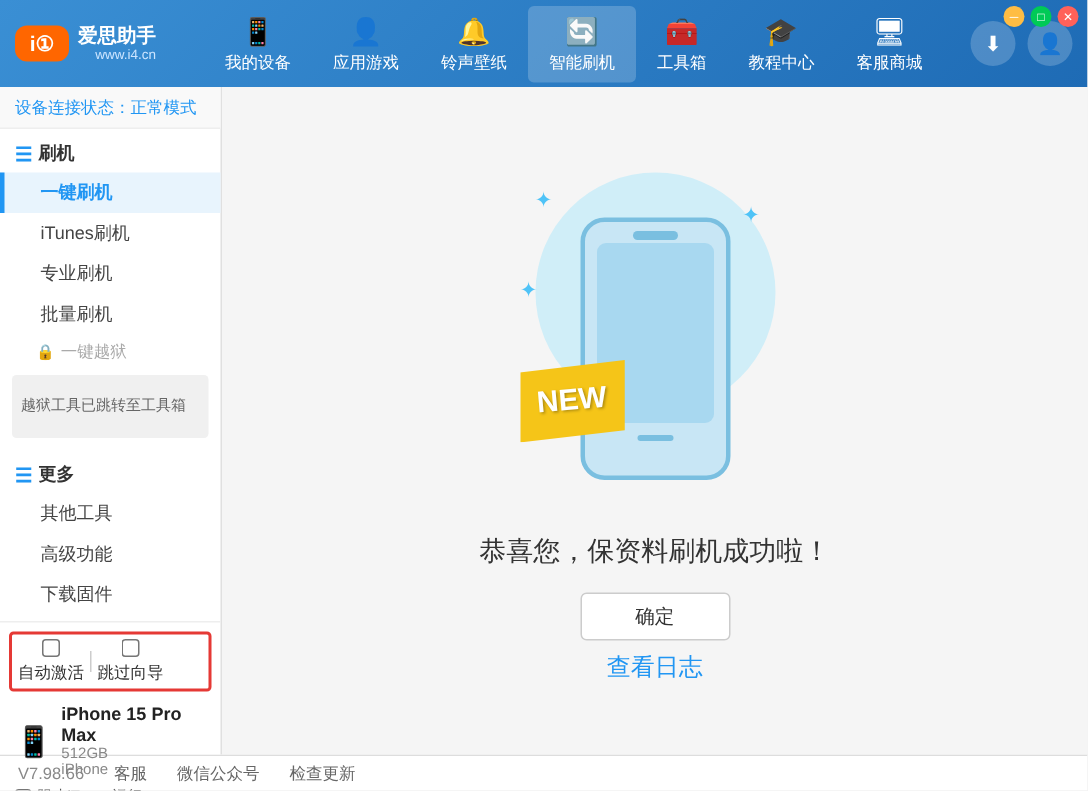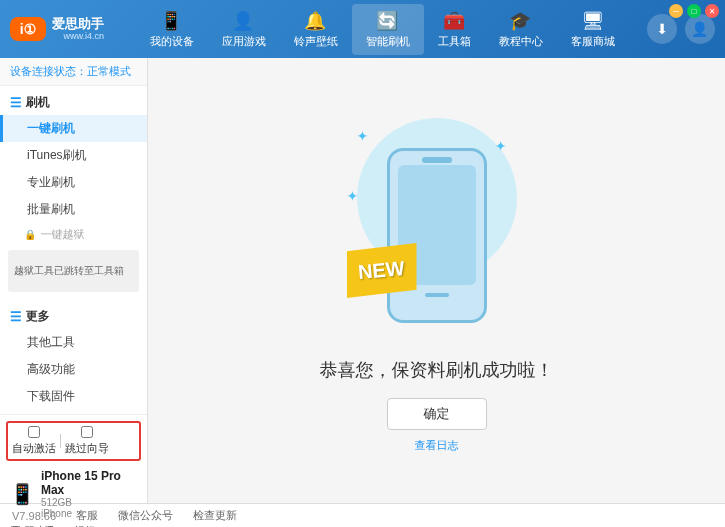--- a/index.html
+++ b/index.html
@@ -355,21 +355,21 @@
       background: white;
       border: 1px solid #ccc;
       border-radius: 4px;
       cursor: pointer;
       font-size: 13px;
       color: #333;
       margin-bottom: 8px;
     }
 
     .log-link {
-      font-size: 11px;
+      font-size: 16px;
       color: #2196f3;
       cursor: pointer;
       text-decoration: none;
     }
 
     
     .status-bar {
       height: 24px;
       background: #fff;
       border-top: 1px solid #ddd;

